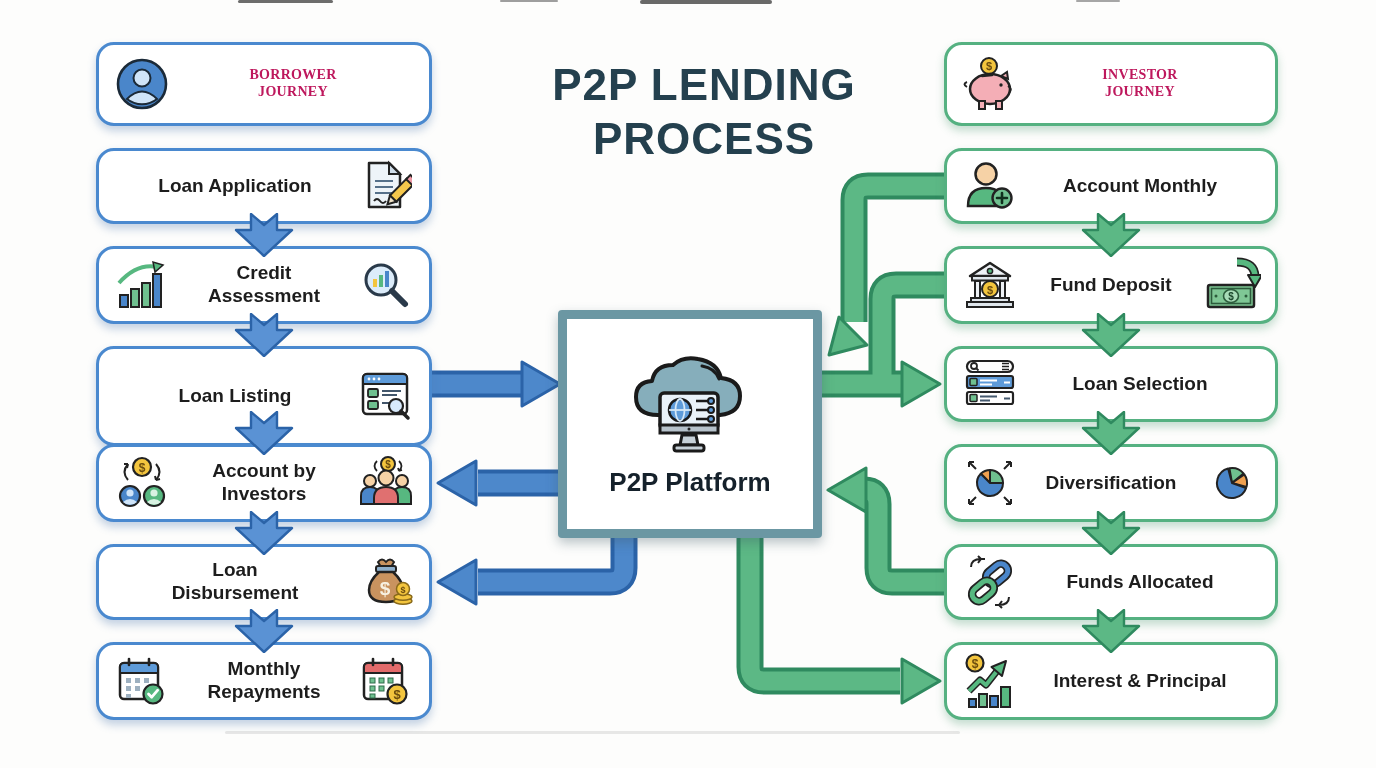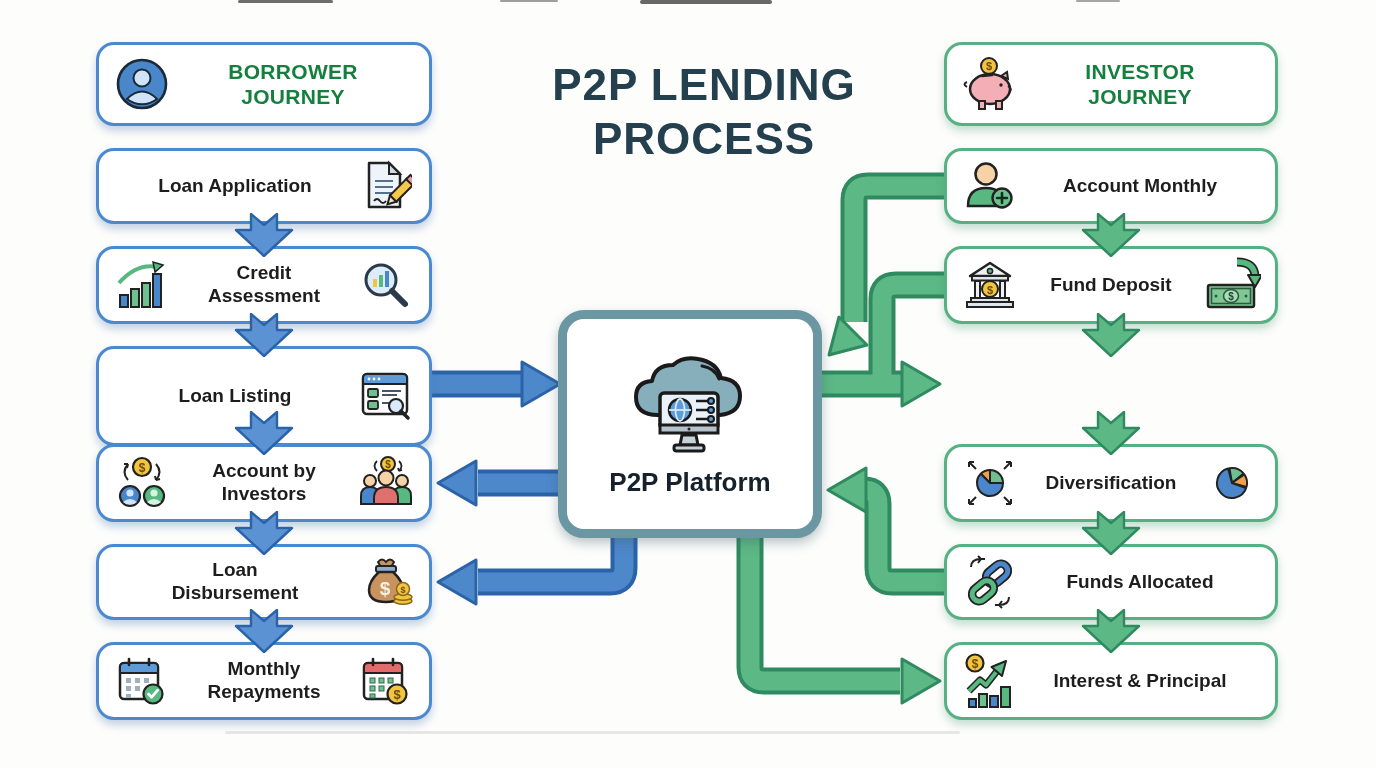--- a/index.html
+++ b/index.html
@@ -9,36 +9,36 @@
          font-size:44px;font-weight:800;letter-spacing:1px;line-height:1.22;color:#24404e;
          white-space:pre-line;z-index:0;}
   .box{position:absolute;background:#ffffff;border-radius:18px;display:flex;align-items:center;
        padding:0 14px;box-sizing:border-box;z-index:2;}
   .box.blue{border:3.5px solid #4a89cf;box-shadow:0 5px 9px rgba(80,120,175,.33);}
   .box.green{border:3.5px solid #55b181;box-shadow:0 5px 9px rgba(70,150,110,.30);}
   .left-col{left:96px;width:336px;}
   .right-col{left:944px;width:334px;}
   .label{flex:1;text-align:center;font-weight:700;font-size:19px;line-height:1.2;color:#1d1d1d;
          white-space:pre-line;}
-  .header-label{font-size:21px;font-weight:800;letter-spacing:.3px;color:#15803d;}
+  .header-label{font-size:14px;font-weight:800;letter-spacing:.3px;color:#be185d;font-family:Liberation Serif, serif;}
   .icon-slot{flex:0 0 58px;display:flex;align-items:center;justify-content:center;}
   .chev{position:absolute;z-index:3;}
   .chev polygon{stroke-width:2.4;stroke-linejoin:round;}
   .chev.blue polygon{fill:#5a92d4;stroke:#2b63a8;}
   .chev.green polygon{fill:#5cb885;stroke:#2f8a5f;}
   .connectors{position:absolute;left:0;top:0;z-index:1;}
   .connectors path{fill:none;stroke-linecap:butt;}
   .connectors .dk.b{stroke:#2b63a8;stroke-width:27;}
   .connectors .dk.g{stroke:#2f8a5f;stroke-width:27;}
   .connectors .lt.b{stroke:#4d88cb;stroke-width:19;}
   .connectors .lt.g{stroke:#5cb885;stroke-width:19;}
   .connectors polygon.b{fill:#4d88cb;stroke:#2b63a8;stroke-width:3;stroke-linejoin:round;}
   .connectors polygon.g{fill:#5cb885;stroke:#2f8a5f;stroke-width:3;stroke-linejoin:round;}
   .platform{position:absolute;left:558px;top:310px;width:264px;height:228px;box-sizing:border-box;
-            background:#fff;border:9px solid #6b97a3;border-radius:26px;z-index:2;
+            background:#fff;border:9px solid #6b97a3;border-radius:4px;z-index:2;
             box-shadow:0 5px 12px rgba(60,90,100,.35);display:flex;flex-direction:column;
             align-items:center;justify-content:center;}
   .platform-label{font-size:26px;font-weight:800;color:#15212b;margin-top:2px;}
   .dash{position:absolute;border-radius:2px;}
 </style>
 </head>
 <body>
 
 <div class="canvas">
 
@@ -339,20 +339,37 @@
         <rect x="5" y="28" width="46" height="22" rx="2" fill="#7fc795" stroke="#222" stroke-width="2.5"></rect>
         <rect x="8.5" y="31.5" width="39" height="15" fill="none" stroke="#2c5c3c" stroke-width="1.6"></rect>
         <ellipse cx="28" cy="39" rx="7.5" ry="6.5" fill="#a8dcb8" stroke="#2c5c3c" stroke-width="1.6"></ellipse>
         <text x="28" y="43" font-size="10" font-weight="bold" text-anchor="middle" fill="#1e4a2e">$</text>
         <circle cx="13" cy="39" r="1.5" fill="#2c5c3c"></circle>
           <circle cx="43" cy="39" r="1.5" fill="#2c5c3c"></circle>
       </svg>
     </span>
   </div>
 
+  <div class="box green right-col" style="top:346px;height:76px;">
+    <span class="icon-slot">
+      <svg width="54" height="52" viewBox="0 0 54 52">
+        <rect x="4" y="3" width="46" height="11" rx="5.5" fill="#fff" stroke="#222" stroke-width="2.2"></rect>
+        <circle cx="11" cy="8" r="3" fill="none" stroke="#222" stroke-width="1.8"></circle>
+        <line x1="13" y1="10" x2="15.5" y2="12.5" stroke="#222" stroke-width="1.8"></line>
+        <path d="M39 5.5 h7 M39 8.5 h7 M39 11.5 h7" stroke="#222" stroke-width="1.4"></path>
+        <rect x="4" y="18" width="46" height="12" rx="2" fill="#5e9bd9" stroke="#222" stroke-width="2.2"></rect>
+        <rect x="7" y="20.5" width="7" height="7" rx="1" fill="#6fc08f" stroke="#222" stroke-width="1.5"></rect>
+        <path d="M17 22.5 h17 M17 26.5 h12 M41 24.5 h6" stroke="#fff" stroke-width="1.8"></path>
+        <rect x="4" y="34" width="46" height="12" rx="2" fill="#fff" stroke="#222" stroke-width="2.2"></rect>
+        <rect x="7" y="36.5" width="7" height="7" rx="1" fill="#6fc08f" stroke="#222" stroke-width="1.5"></rect>
+        <path d="M17 38.5 h17 M17 42.5 h10 M41 40.5 h6" stroke="#44596e" stroke-width="1.8"></path>
+      </svg>
+    </span>
+    <span class="label">Loan Selection</span>
+  </div>
 
   <div class="box green right-col" style="top:444px;height:78px;">
     <span class="icon-slot">
       <svg width="54" height="54" viewBox="0 0 54 54">
         <path d="M27 27 L27 14 A13 13 0 0 1 40 27 Z" fill="#6fc08f" stroke="#222" stroke-width="2" stroke-linejoin="round"></path>
         <path d="M27 27 L17.8 17.8 A13 13 0 0 1 27 14 Z" fill="#f0a04f" stroke="#222" stroke-width="2" stroke-linejoin="round"></path>
         <path d="M27 27 L40 27 A13 13 0 1 1 17.8 17.8 Z" fill="#4a86ca" stroke="#222" stroke-width="2" stroke-linejoin="round"></path>
         <path d="M13 13 L6 6 M6 6 h5 M6 6 v5" stroke="#222" stroke-width="2" fill="none"></path>
         <path d="M41 13 L48 6 M48 6 h-5 M48 6 v5" stroke="#222" stroke-width="2" fill="none"></path>
         <path d="M13 41 L6 48 M6 48 h5 M6 48 v-5" stroke="#222" stroke-width="2" fill="none"></path>

